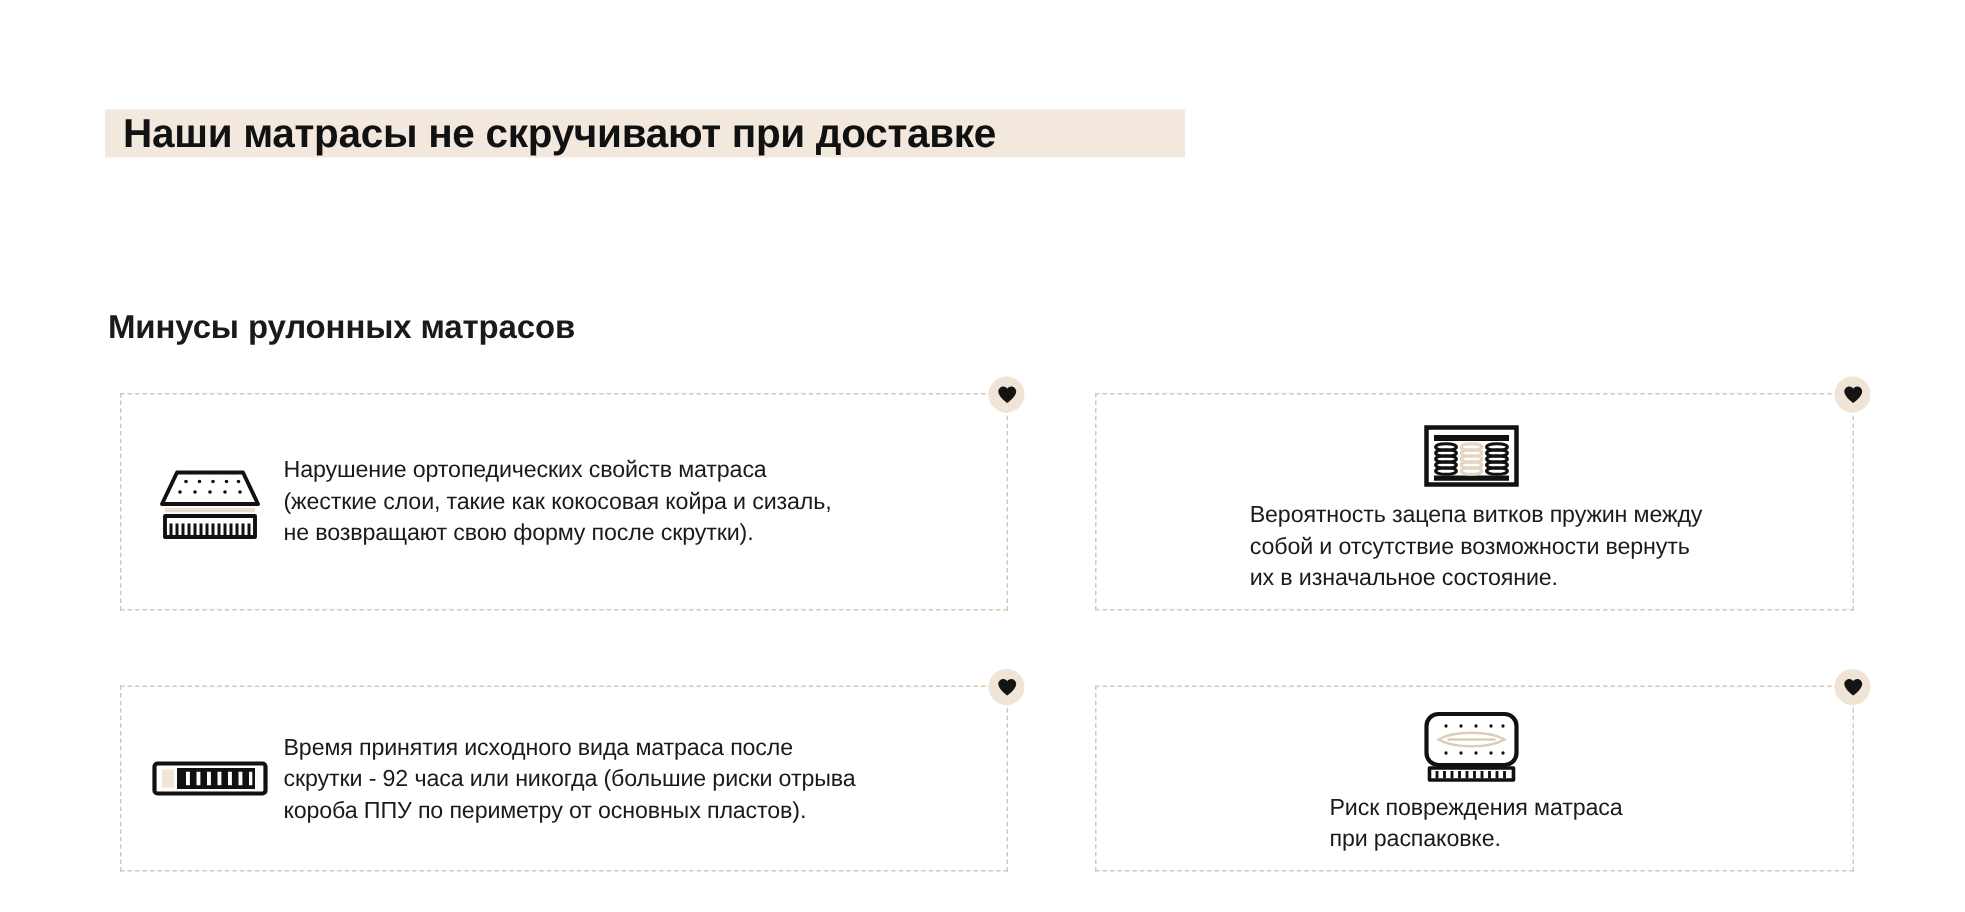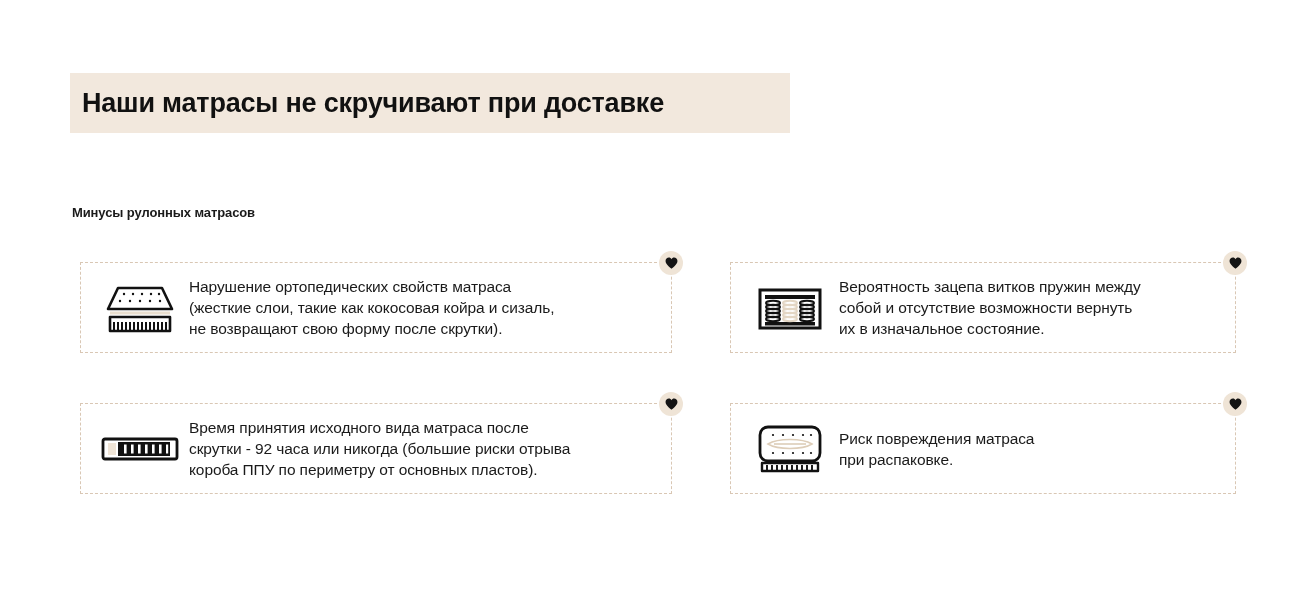--- a/index.html
+++ b/index.html
@@ -15,41 +15,41 @@
     overflow: hidden;
     position: relative;
   }
 
   
   .title-banner {
     position: absolute;
     left: 70px;
     top: 73px;
     width: 720px;
-    height: 60px;
+    height: 32px;
     background: #f2e8dd;
     display: flex;
     align-items: center;
     box-sizing: border-box;
     padding-left: 12px;
   }
   .title-banner .title-text {
     font-size: 27px;
     font-weight: bold;
     letter-spacing: -0.2px;
     color: #111111;
     white-space: nowrap;
   }
 
   
   .section-heading {
     position: absolute;
     left: 72px;
     top: 205px;
-    font-size: 13px;
+    font-size: 22px;
     font-weight: bold;
     color: #1a1a1a;
     letter-spacing: -0.1px;
   }
 
   
   .cards {
     position: absolute;
     left: 80px;
     top: 262px;
@@ -63,21 +63,21 @@
   .card {
     position: relative;
     width: 592px;
     min-height: 91px;
     border: 1px dashed #d9c7b4;
     box-sizing: border-box;
     display: flex;
     align-items: center;
     padding: 10px 14px 10px 16px;
   }
-  .card.right { width: 506px; }
+  .card.right { width: 506px; flex-direction: column; }
 
   .card-icon {
     flex: 0 0 auto;
     width: 86px;
     height: 60px;
     display: flex;
     align-items: center;
     justify-content: center;
     margin-right: 6px;
   }

